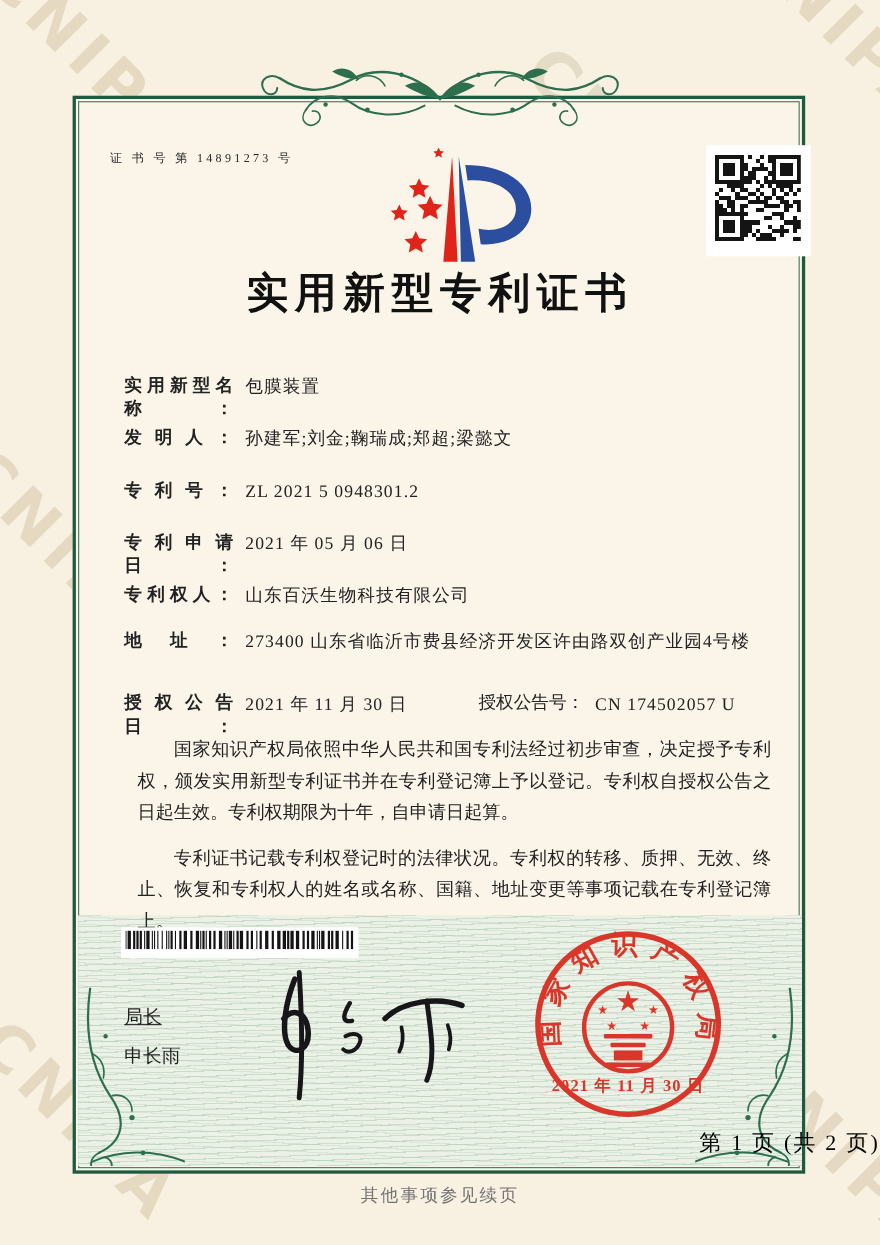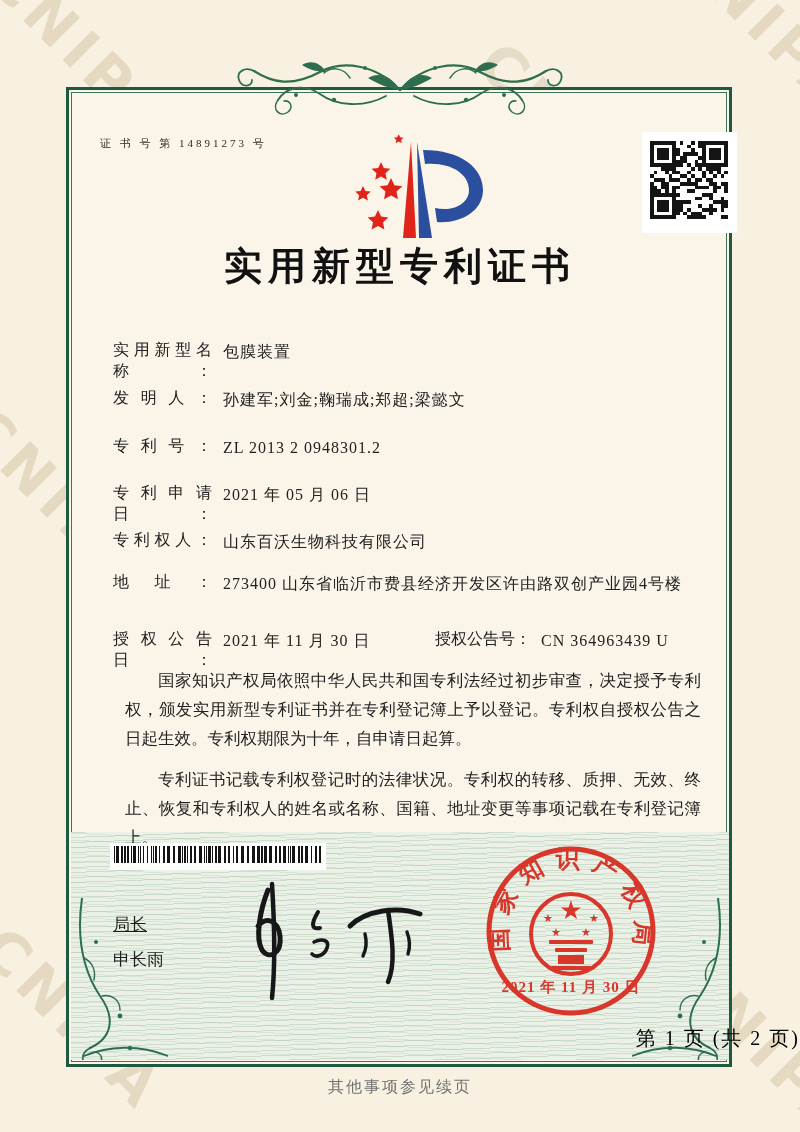--- a/index.html
+++ b/index.html
@@ -30,21 +30,21 @@
   .fields{position:absolute;left:113px;top:340px;width:606px;height:300px;font-size:16px;}
   .frow{position:absolute;left:0;display:flex;align-items:flex-start;}
   .frow:nth-child(1){top:0px;}
   .frow:nth-child(2){top:48px;}
   .frow:nth-child(3){top:96px;}
   .frow:nth-child(4){top:143px;}
   .frow:nth-child(5){top:190px;}
   .frow:nth-child(6){top:232px;}
   .frow:nth-child(7){top:289px;}
   .flabel{display:inline-block;width:100px;flex:none;text-align:justify;text-align-last:justify;
-          letter-spacing:1px;color:#222;}
+          letter-spacing:1px;color:#222;font-weight:bold;}
   .fvalue{margin-left:10px;letter-spacing:1px;color:#222;max-width:496px;line-height:24px;}
   .fvalue.w1{width:196px;flex:none;}
   .flabel2{display:inline-block;width:96px;flex:none;text-align:justify;text-align-last:justify;
            margin-left:16px;color:#222;}
   
   .paras{position:absolute;left:113px;top:654px;width:600px;font-size:16.5px;line-height:29px;
          color:#222;text-align:justify;}
   .paras p{margin:12px;text-indent:2em;}
   .barcode{position:absolute;left:110px;top:843px;background:#fff;padding:3px 4px;}
   .director-title{position:absolute;left:113px;top:913px;font-family:"Liberation Sans","DejaVu Sans",sans-serif;font-size:17px;color:#1e1e1e;text-decoration:underline;}
@@ -408,21 +408,21 @@
       <span class="fvalue">包膜装置</span>
     </div>
 
     <div class="frow">
       <span class="flabel">发明人：</span>
       <span class="fvalue">孙建军;刘金;鞠瑞成;郑超;梁懿文</span>
     </div>
 
     <div class="frow">
       <span class="flabel">专利号：</span>
-      <span class="fvalue">ZL 2013 2 0948301.2</span>
+      <span class="fvalue">ZL 2021 5 0948301.2</span>
     </div>
 
     <div class="frow">
       <span class="flabel">专利申请日：</span>
       <span class="fvalue">2021 年 05 月 06 日</span>
     </div>
 
     <div class="frow">
       <span class="flabel">专利权人：</span>
       <span class="fvalue">山东百沃生物科技有限公司</span>
@@ -430,21 +430,21 @@
 
     <div class="frow">
       <span class="flabel">地址：</span>
       <span class="fvalue">273400 山东省临沂市费县经济开发区许由路双创产业园4号楼</span>
     </div>
 
     <div class="frow">
       <span class="flabel">授权公告日：</span>
       <span class="fvalue w1">2021 年 11 月 30 日</span>
     <span class="flabel2">授权公告号：</span>
-        <span class="fvalue">CN 364963439 U</span>
+        <span class="fvalue">CN 174502057 U</span>
       </div>
   </div>
 
   <div class="paras" id="paras">
       <p>国家知识产权局依照中华人民共和国专利法经过初步审查，决定授予专利权，颁发实用新型专利证书并在专利登记簿上予以登记。专利权自授权公告之日起生效。专利权期限为十年，自申请日起算。</p>
       <p>专利证书记载专利权登记时的法律状况。专利权的转移、质押、无效、终止、恢复和专利权人的姓名或名称、国籍、地址变更等事项记载在专利登记簿上。</p>
     </div>
 
   <div class="barcode">
     <svg id="bars" width="208" height="17">

